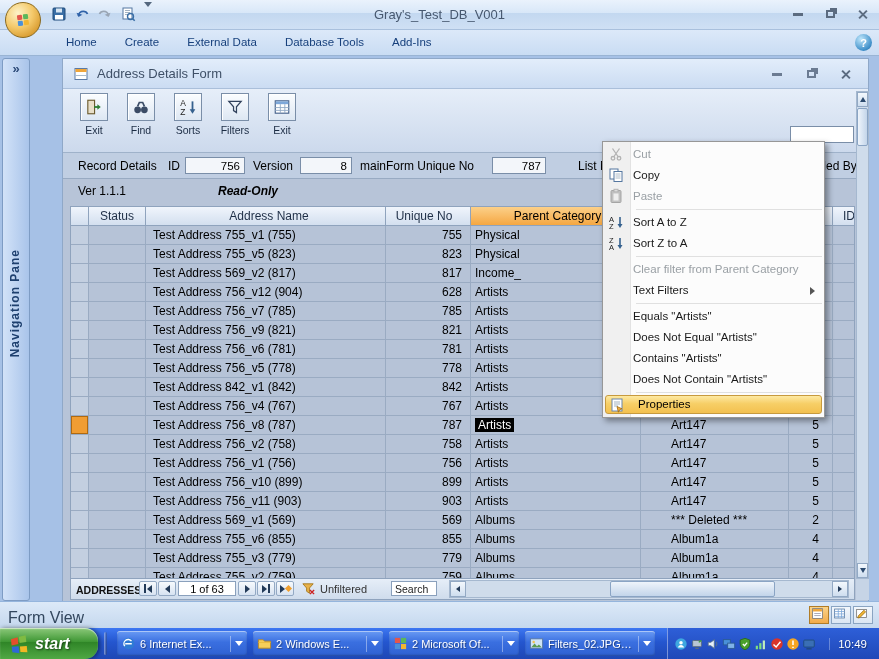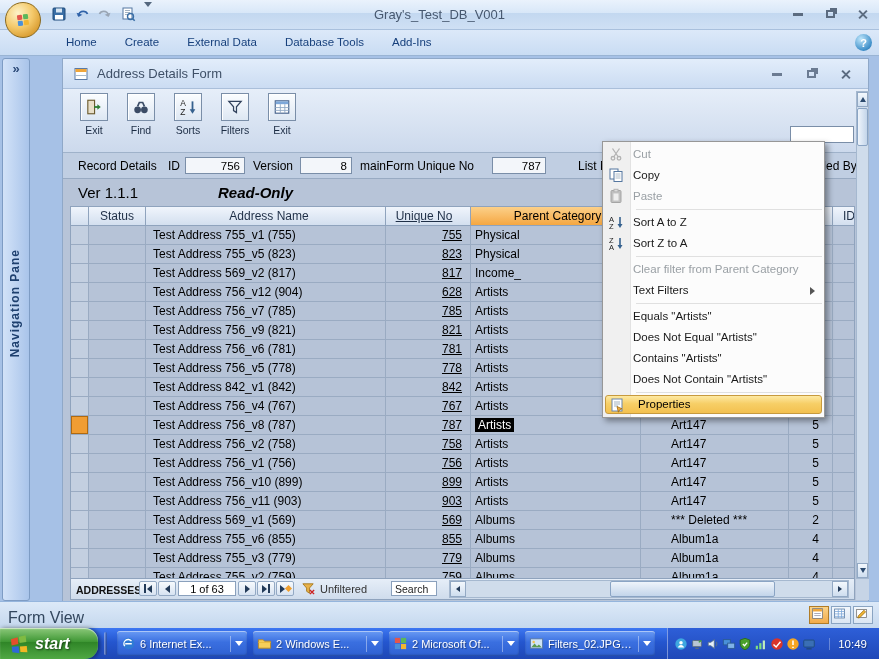--- a/index.html
+++ b/index.html
@@ -61,36 +61,36 @@
 .tlabel{font-size:10.5px;color:#1c2c44;margin-top:3px;}
 #amendedby-box{position:absolute;left:727px;top:37px;width:64px;height:17px;background:#fff;border:1px solid #7a8ea8;}
 
 
 #record-row{position:absolute;left:0;top:64px;width:805px;height:26px;background:#c0cee2;border-bottom:1px solid #98aac2;font-size:12px;color:#000;}
 #record-row .lbl{position:absolute;top:6px;white-space:nowrap;}
 .fieldbox{position:absolute;top:4px;height:17px;background:#f3f6fa;border:1px solid #7a8ea8;
  font-size:11.5px;text-align:right;padding:2px 4px 0 0;color:#000;}
 
 
-#ver-row{position:absolute;left:0;top:90px;width:805px;height:24px;font-size:15px;color:#000;}
+#ver-row{position:absolute;left:0;top:90px;width:805px;height:24px;font-size:12px;color:#000;}
 #ver-row .ver{position:absolute;left:15px;top:5px;}
 #ver-row .mode{position:absolute;left:155px;top:5px;font-weight:bold;font-style:italic;}
 
 
 #grid{position:absolute;left:7px;top:117px;width:785px;height:373px;overflow:hidden;background:#b6c3d7;border:1px solid #8fa3bd;}
 #grid-header{display:flex;height:19px;}
 .hcell{height:19px;border-right:1px solid #8fa3bd;border-bottom:1px solid #8fa3bd;
  background:linear-gradient(#f0f5fc,#d3dfef);font-size:12px;color:#1f2f47;
  display:flex;align-items:center;justify-content:center;flex:none;white-space:nowrap;overflow:hidden;}
 .hcell.filtered{background:linear-gradient(#fcd089,#f5a742);color:#000;}
 .hcell.c7{justify-content:flex-start;padding-left:10px;}
 .grow{display:flex;height:19px;}
 .gcell{height:19px;border-right:1px solid #9aabc2;border-bottom:1px solid #9aabc2;flex:none;
  font-size:12px;color:#000;white-space:nowrap;overflow:hidden;line-height:18px;}
-.c0{width:18px;} .c1{width:57px;} .c2{width:240px;padding-left:7px;} .c3{width:85px;text-align:right;padding-right:8px;text-decoration:underline;}
+.c0{width:18px;} .c1{width:57px;} .c2{width:240px;padding-left:7px;} .c3{width:85px;text-align:right;padding-right:8px;}
 .c4{width:170px;padding-left:4px;} .c5{width:148px;padding-left:30px;} .c6{width:44px;text-align:right;padding-right:13px;} .c7{width:60px;}
 .gcell.c0{background:#c3cfe0;}
 .grow.sel .gcell.c0{background:#f09d33;box-shadow:inset 0 0 0 1px #b06a10;}
 .hl{background:#000;color:#fff;padding:0 3px;}
 
 
 #navrow{position:absolute;left:7px;top:490px;width:785px;height:21px;
  background:linear-gradient(#e6eef8,#cfdcec);border:1px solid #8fa3bd;border-top:none;font-size:11px;}
 #navrow .tablbl{position:absolute;left:5px;top:5px;font-size:10.5px;font-weight:bold;color:#111;}
 .navbtn{position:absolute;top:2px;width:18px;height:15px;border:1px solid #93a9c4;border-radius:2px;

